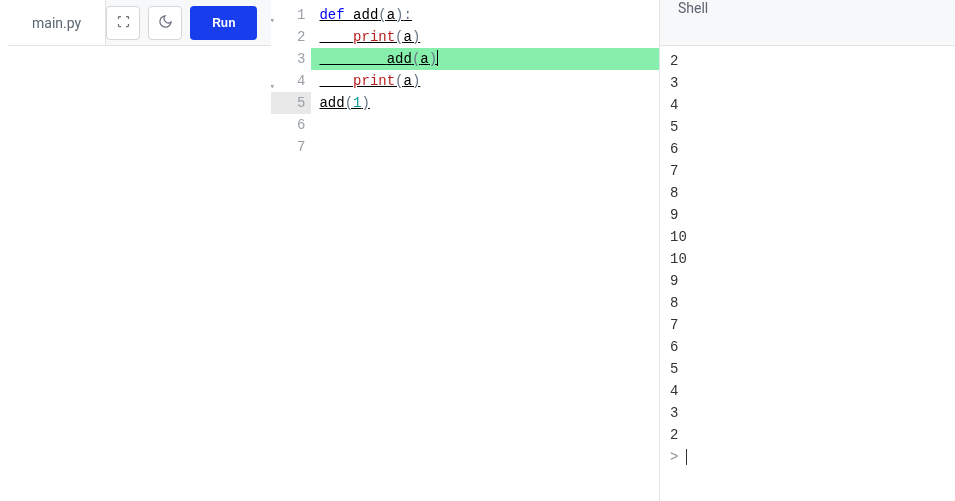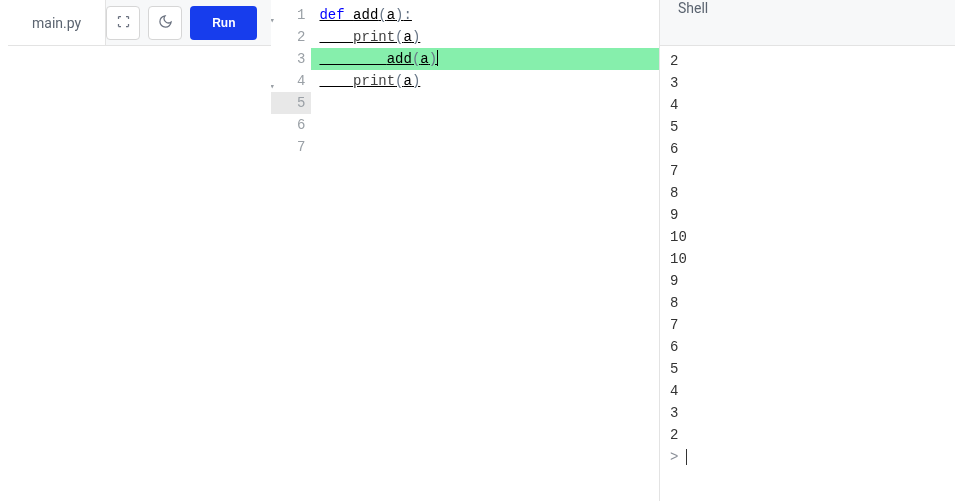--- a/index.html
+++ b/index.html
@@ -116,21 +116,21 @@
       line-height: 22px;
       padding-left: 8px;
       white-space: pre;
       position: relative;
       text-decoration: underline;
     }
     .current-line { background: #86efac; }
     .gutter-line.current-line { background: #e8e8e8; }
     .tok-kw { color: #0000ff; }
     .tok-fn { color: #000; }
-    .tok-builtin { color: #404040; }
+    .tok-builtin { color: #b91c1c; }
     .tok-op { color: #687687; }
     .tok-num { color: #009999; }
     .tok-paren { color: #687687; }
     .tok-var { color: #000; }
     .cursor-caret {
       display: inline-block;
       width: 1px;
       height: 16px;
       background: #000;
       vertical-align: middle;
@@ -194,20 +194,21 @@
         <div class="gutter-line">4<span class="fold-arrow">▾</span></div>
         <div class="gutter-line current-line">5</div>
         <div class="gutter-line">6</div>
         <div class="gutter-line">7</div>
       </div>
     <div class="code-area" id="code-area">
         <div class="code-line"><span></span><span class="tok-kw">def </span><span class="tok-fn">add</span><span class="tok-paren">(</span><span class="tok-var">a</span><span class="tok-paren">)</span><span class="tok-op">:</span></div>
         <div class="code-line"><span>    </span><span class="tok-builtin">print</span><span class="tok-paren">(</span><span class="tok-var">a</span><span class="tok-paren">)</span></div>
         <div class="code-line current-line"><span>        </span><span class="tok-fn">add</span><span class="tok-paren">(</span><span class="tok-var">a</span><span class="tok-paren">)</span><span class="cursor-caret"></span></div>
         <div class="code-line"><span>    </span><span class="tok-builtin">print</span><span class="tok-paren">(</span><span class="tok-var">a</span><span class="tok-paren">)</span></div>
+        <div class="code-line"><span></span><span class="tok-fn">add</span><span class="tok-paren">(</span><span class="tok-num">1</span><span class="tok-paren">)</span></div>
       </div>
   </div>
 </div>
 
 <div class="right-panel">
   <div class="shell-title">
     <span>Shell</span>
   </div>
   <div class="shell-body" id="shell-body">
       <div class="shell-line">2</div>

